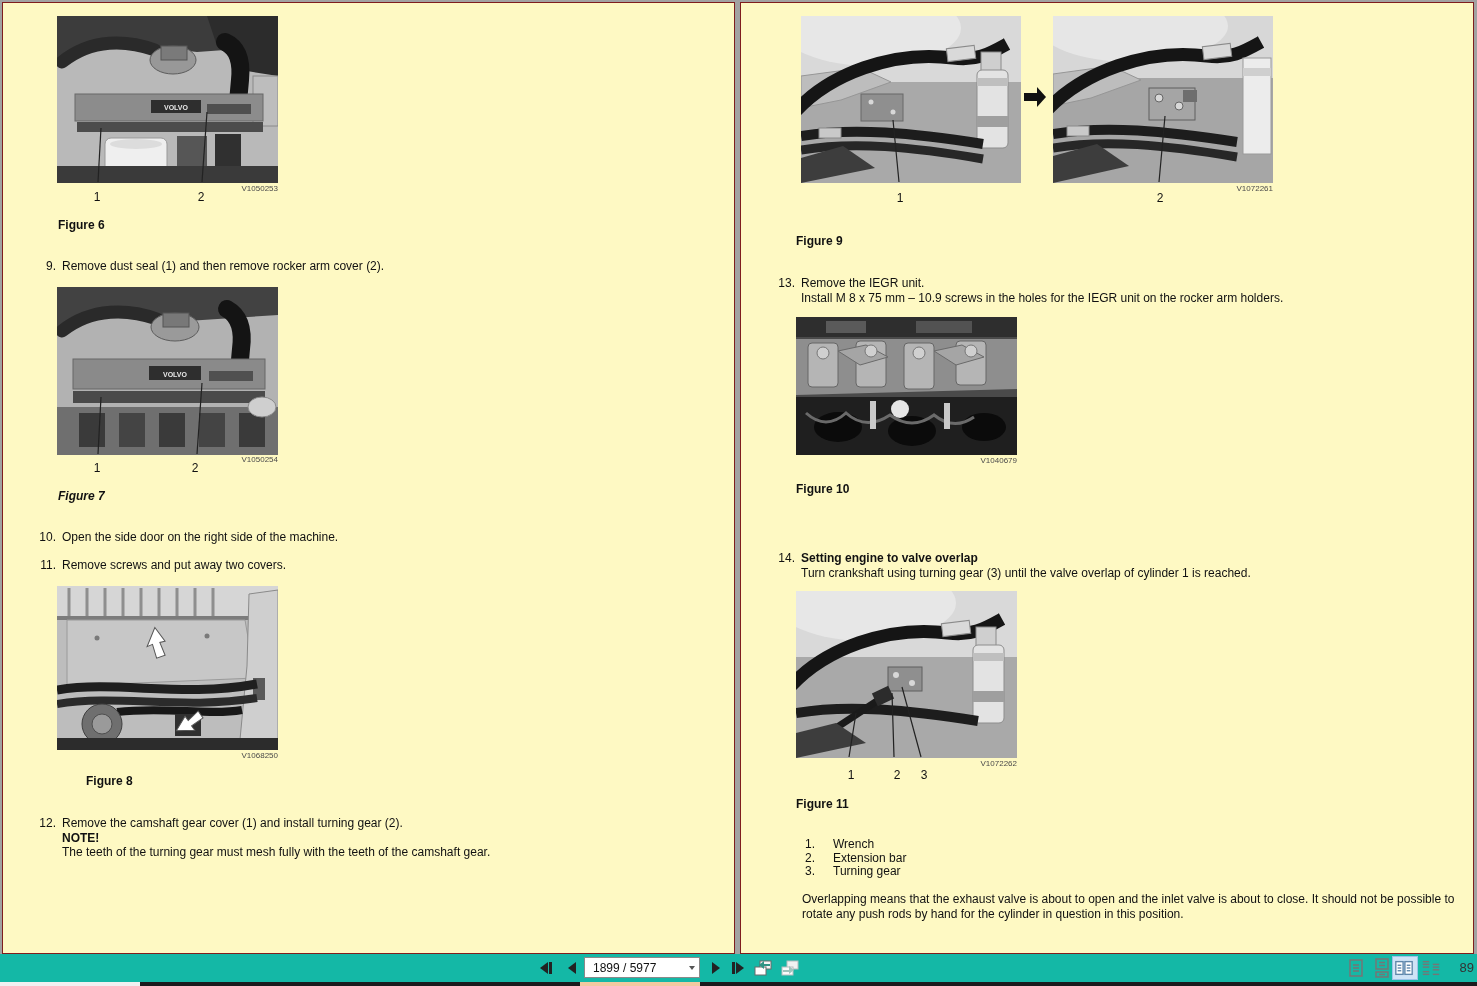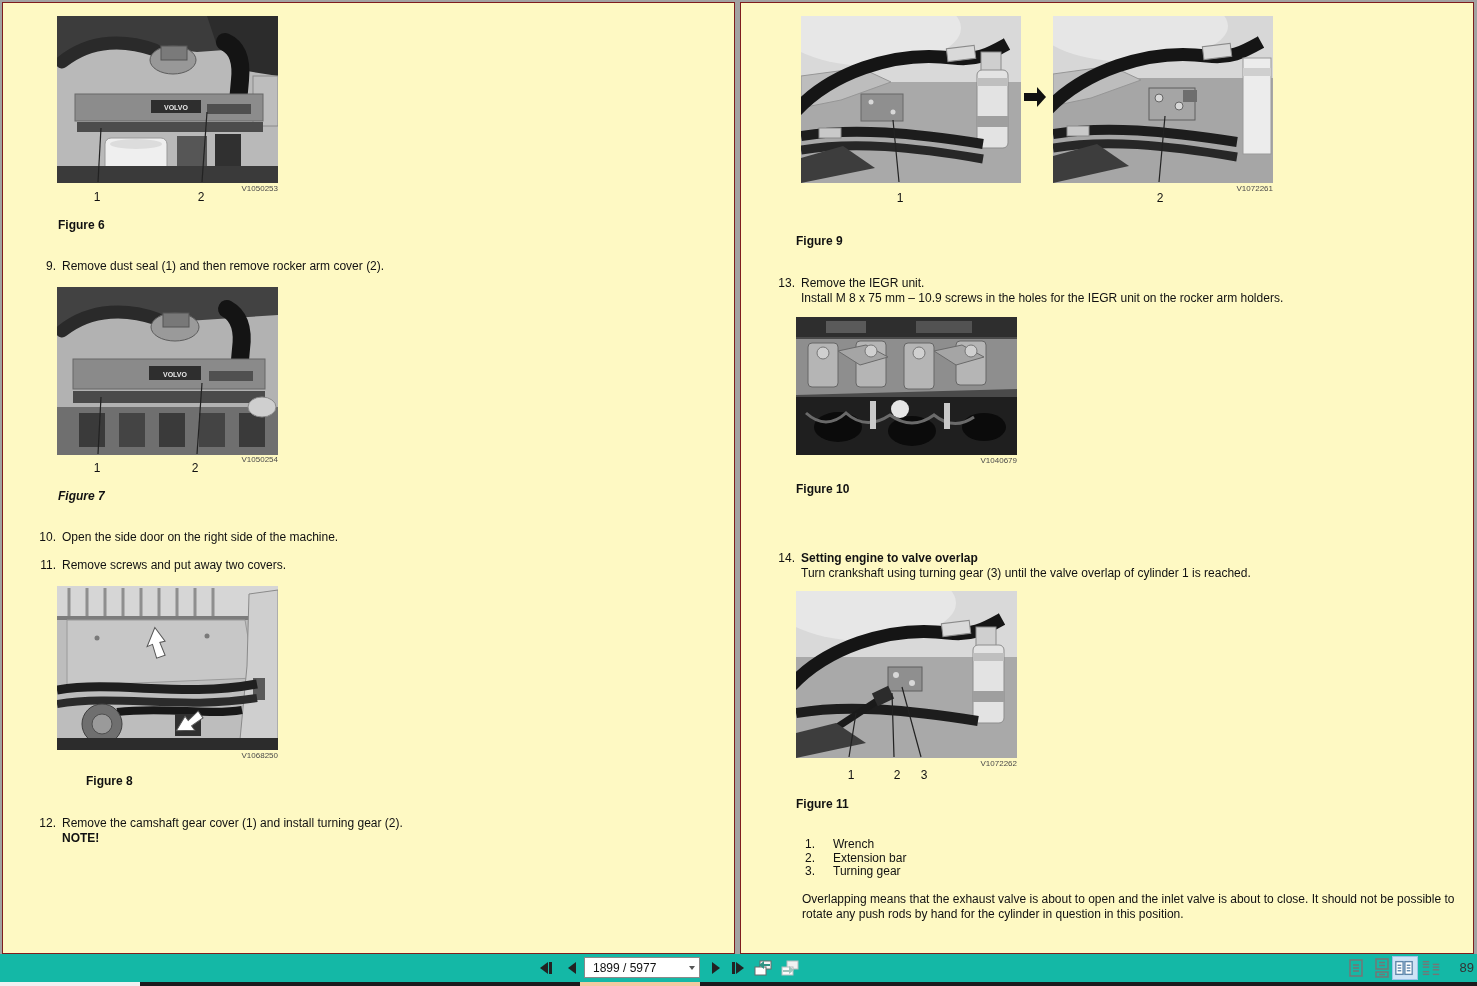--- a/index.html
+++ b/index.html
@@ -154,20 +154,21 @@
     </svg>
   </div>
   <div class="wm" style="left:54px;top:748px;width:221px;">V1068250</div>
   <div class="figcap" style="left:55px;top:771px;margin-left:28px;">Figure 8</div>
 
   <div class="step" style="left:33px;top:813px;width:680px;">
     <span class="n">12.</span>
     <span class="t">
       <span>Remove the camshaft gear cover (1) and install turning gear (2).</span><br>
       <span class="bold">NOTE!</span><br>
+      <span>The teeth of the turning gear must mesh fully with the teeth of the camshaft gear.</span>
     </span>
   </div>
 </div>
 
 <div class="page" id="page-right">
 
   <div class="photo" style="left:60px;top:13px;">
     <svg width="220" height="167" viewBox="0 0 220 167">
       <rect width="220" height="167" fill="#a9a9a9"></rect>
       <rect x="0" y="0" width="220" height="66" fill="#d9d9d9"></rect>

